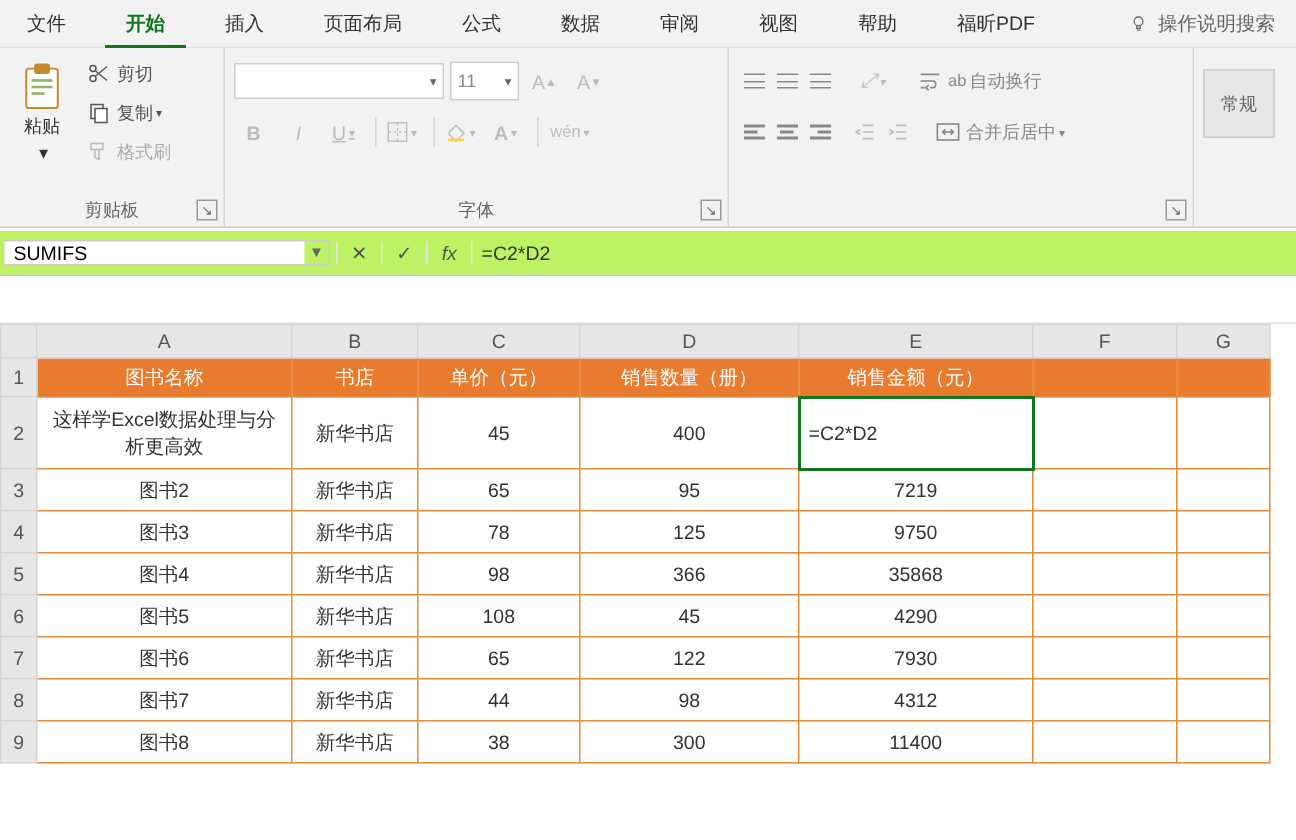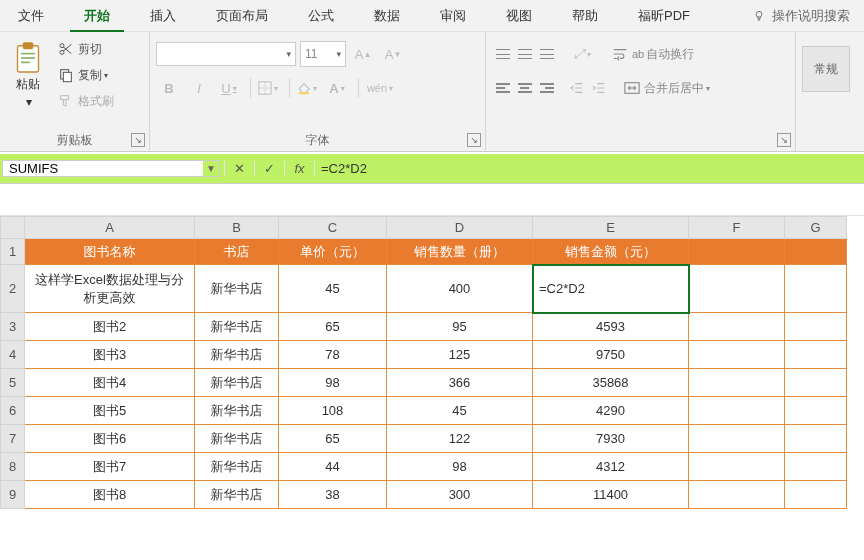--- a/index.html
+++ b/index.html
@@ -364,21 +364,21 @@
     <td class="cell empty"></td>
     <td class="cell empty"></td>
   </tr>
 
   <tr class="data">
     <th class="rowhdr">3</th>
     <td class="cell">图书2</td>
     <td class="cell">新华书店</td>
     <td class="cell">65</td>
     <td class="cell">95</td>
-    <td class="cell">4593</td>
+    <td class="cell">7219</td>
     <td class="cell empty"></td>
     <td class="cell empty"></td>
   </tr>
   <tr class="data">
     <th class="rowhdr">4</th>
     <td class="cell">图书3</td>
     <td class="cell">新华书店</td>
     <td class="cell">78</td>
     <td class="cell">125</td>
     <td class="cell">9750</td>

